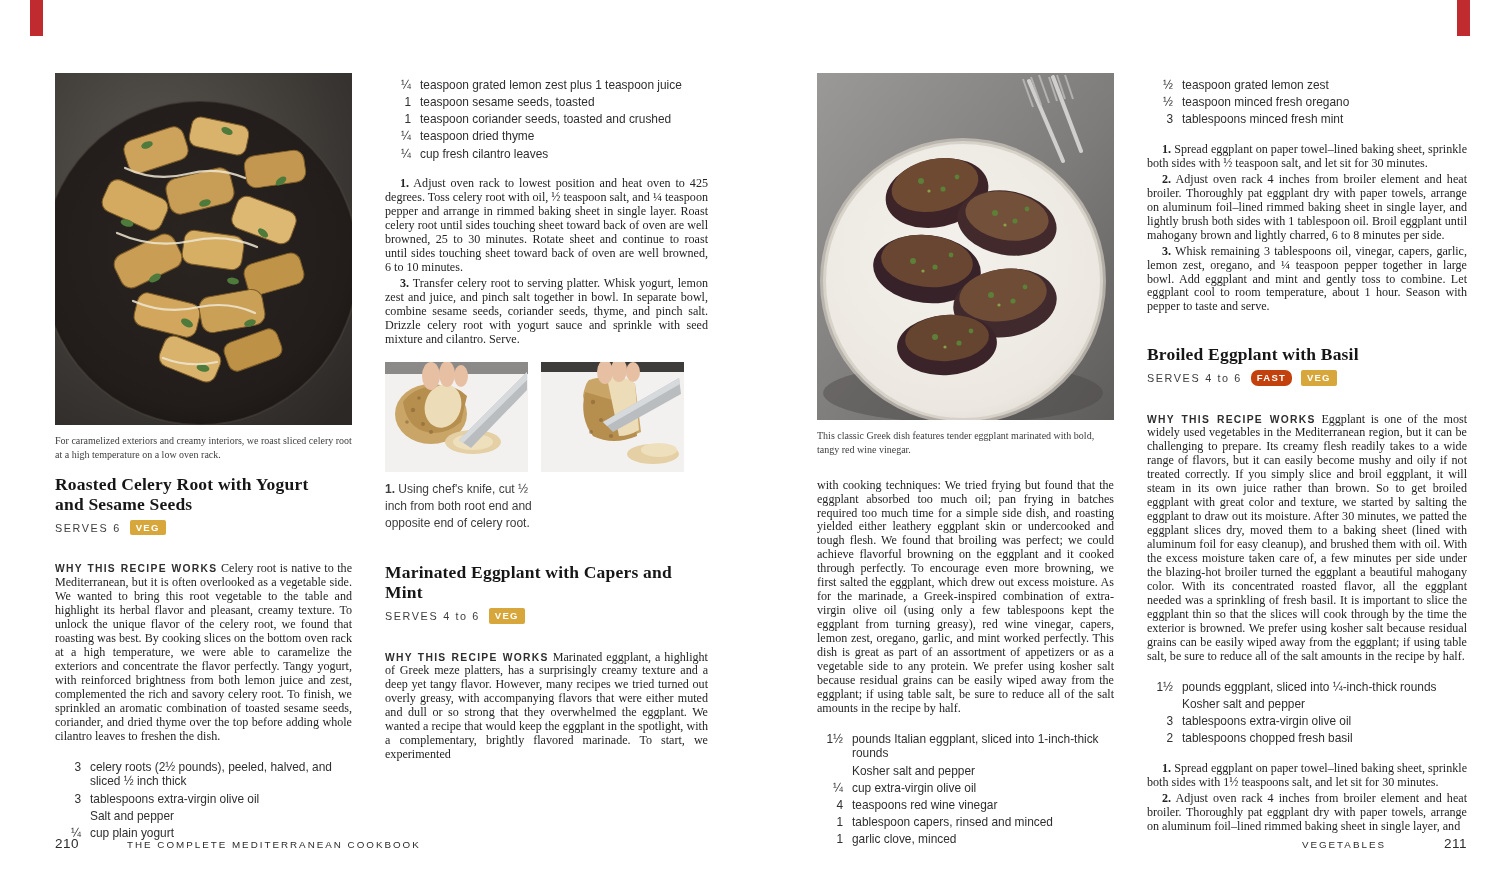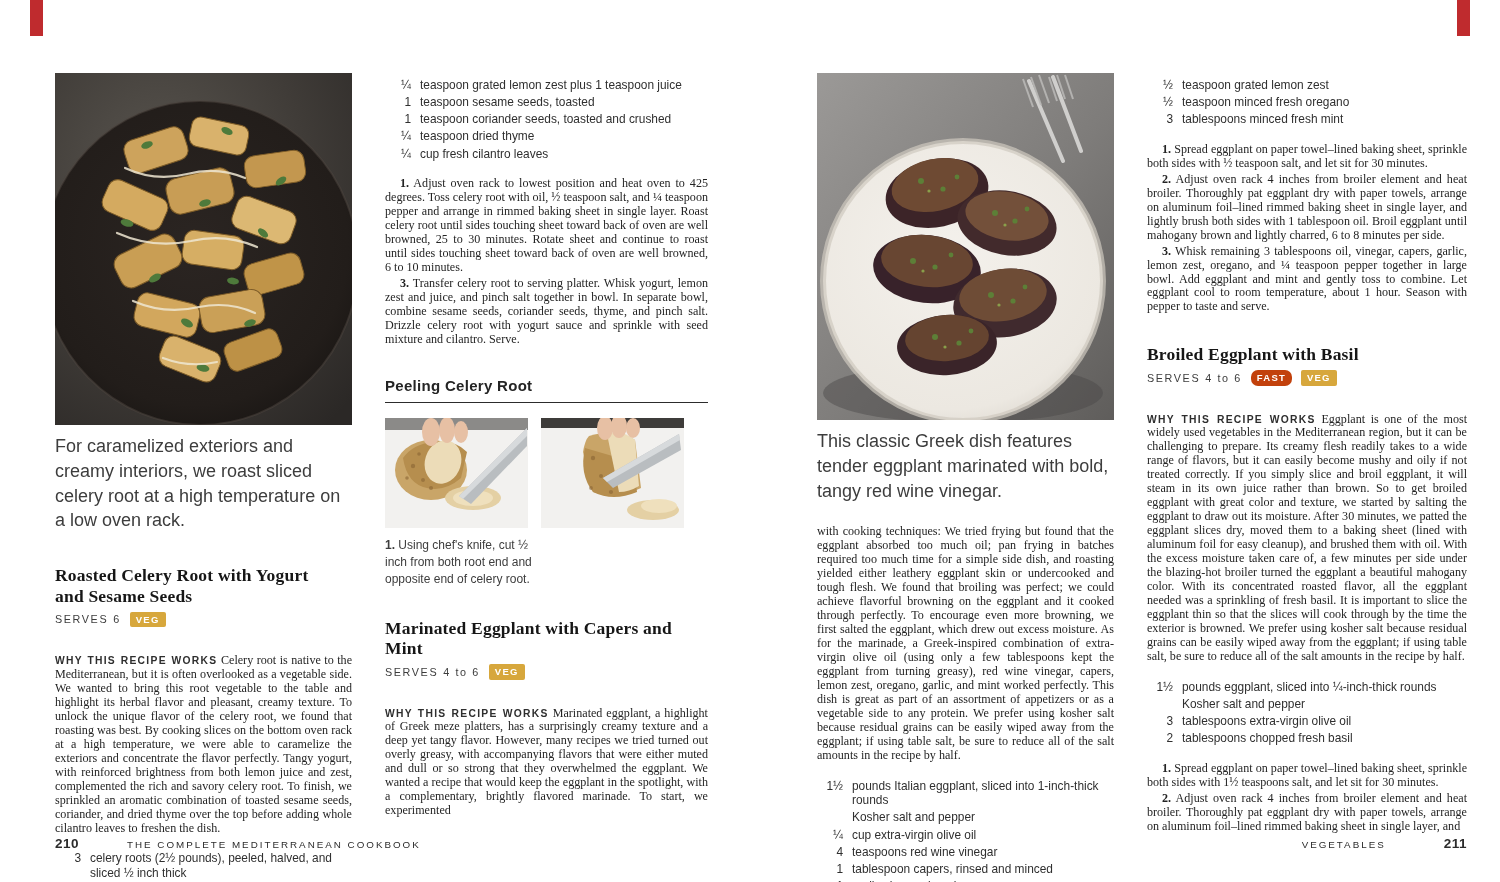--- a/index.html
+++ b/index.html
@@ -15,21 +15,21 @@
 
   .col { position:absolute; }
   .col1 { left:55px;  top:73px; width:297px; }
   .col2 { left:385px; top:74px; width:323px; }
   .col3 { left:817px; top:73px; width:297px; }
   .col4 { left:1147px;top:74px; width:320px; }
 
   .photo { display:block; }
 
   .caption {
-    font-family:Liberation Sans, sans-serif; font-size:18px; line-height:1.38;
+    font-family:Liberation Serif, serif; font-size:10px; line-height:1.38;
     color:#3d3d3d; margin-top:9px;
   }
   .recipe-title {
     font-size:17.5px; font-weight:bold; line-height:1.18; color:#161616;
     letter-spacing:.2px;
   }
   .serves-line {
     font-family:"Liberation Sans", sans-serif; font-size:10.8px;
     letter-spacing:1.6px; color:#3c3c3c; margin-top:5px;
     display:flex; align-items:center; gap:9px;
@@ -72,26 +72,26 @@
     width:150px; font-family:"Liberation Sans", sans-serif; font-size:12px;
     line-height:1.42; color:#3d3d3d;
   }
   .tech-cap b { font-weight:bold; }
 
   .footer {
     position:absolute; top:836px; left:55px; width:1412px;
     font-family:"Liberation Sans", sans-serif; color:#2b2b2b;
     display:flex; justify-content:space-between; align-items:baseline;
   }
-  .folio { font-size:13.5px; font-weight:bold; letter-spacing:.5px; }
+  .folio { font-size:13.5px; font-weight:normal; letter-spacing:.5px; }
   .footer-title { font-size:9.8px; letter-spacing:2px; margin-left:48px; }
   .footer-right { display:flex; align-items:baseline; }
   .footer-section { font-size:9.8px; letter-spacing:2px; margin-right:58px; }
 
-  .mt26 { margin-top:32px; }
+  .mt26 { margin-top:12px; }
   .mt30 { margin-top:30px; }
 </style>
 </head>
 <body>
 
 <div class="page">
   <div class="tab tab-left"></div>
   <div class="tab tab-right"></div>
 
   <div class="col col1">
@@ -197,21 +197,20 @@
       <div class="ing-row">
           <span class="ing-qty">¼</span>
           <span class="ing-text">cup fresh cilantro leaves</span>
         </div>
     </div>
     <div class="steps">
       <p class="step"><span class="step-num">1.</span> <span>Adjust oven rack to lowest position and heat oven to 425 degrees. Toss celery root with oil, ½ teaspoon salt, and ¼ teaspoon pepper and arrange in rimmed baking sheet in single layer. Roast celery root until sides touching sheet toward back of oven are well browned, 25 to 30 minutes. Rotate sheet and continue to roast until sides touching sheet toward back of oven are well browned, 6 to 10 minutes.</span></p>
       <p class="step"><span class="step-num">3.</span> <span>Transfer celery root to serving platter. Whisk yogurt, lemon zest and juice, and pinch salt together in bowl. In separate bowl, combine sesame seeds, coriander seeds, thyme, and pinch salt. Drizzle celery root with yogurt sauce and sprinkle with seed mixture and cilantro. Serve.</span></p>
     </div>
 
-    <div class="tech-heading">Peeling Celery Root</div>
     <div class="tech-photos">
       <svg width="143" height="110" viewBox="0 0 143 110">
         <rect width="143" height="110" fill="#e9e8e6"></rect>
         <rect width="143" height="14" fill="#8b8a88"></rect>
         <rect y="12" width="143" height="98" fill="#f2f1ef"></rect>
         <ellipse cx="46" cy="52" rx="36" ry="30" fill="#c9a568"></ellipse>
         <path d="M18 40 q10 -14 30 -16 q22 -3 34 10 l-6 26 q-16 14 -34 10 q-20 -4 -24 -30z" fill="#b68e4e"></path>
         <ellipse cx="58" cy="44" rx="18" ry="22" fill="#ecdcb8" transform="rotate(18 58 44)"></ellipse>
         <g fill="#8a6535" opacity=".6">
           <circle cx="28" cy="48" r="2.2"></circle>

